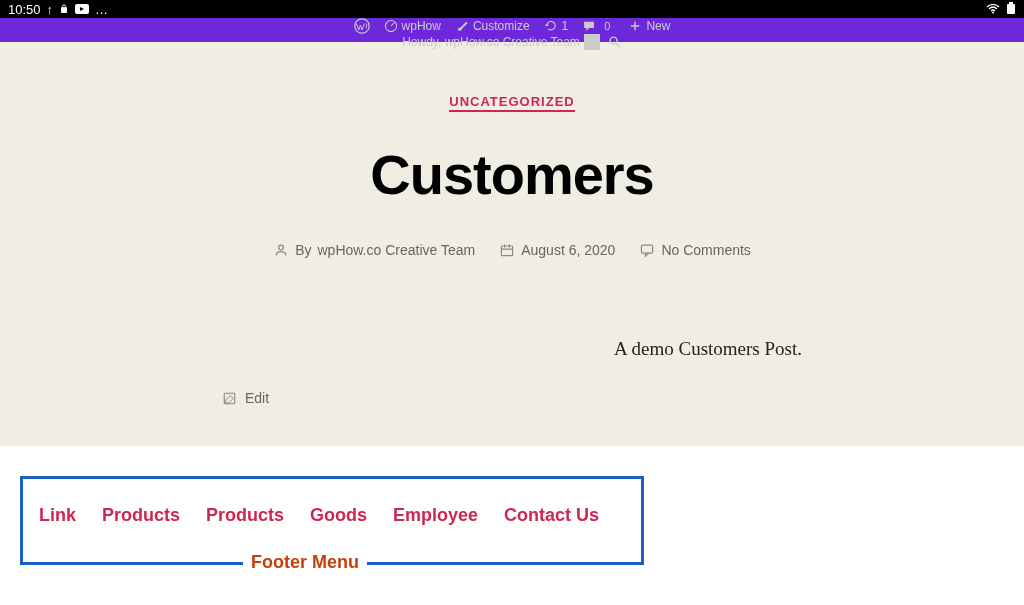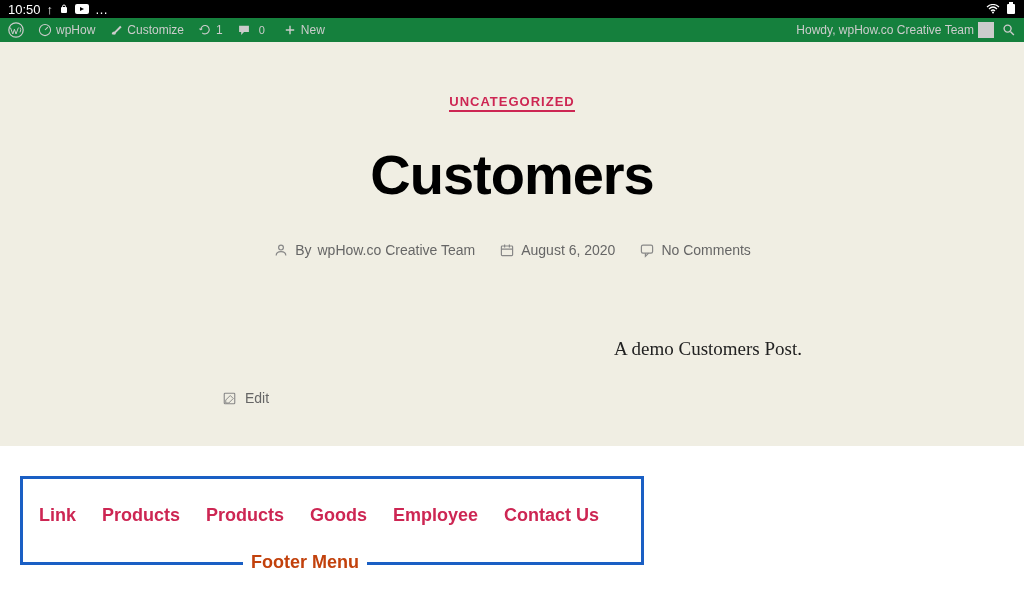--- a/index.html
+++ b/index.html
@@ -4,21 +4,21 @@
   <style>
     * { margin: 0; padding: 0; box-sizing: border-box; }
     body { font-family: -apple-system, BlinkMacSystemFont, 'Helvetica Neue', Arial, sans-serif; background: #fff; width: 1024px; height: 605px; overflow: hidden; }
     
     
     .device-bar { background: #000; color: #fff; height: 18px; display: flex; align-items: center; justify-content: space-between; padding: 0 8px; font-size: 13px; }
     .device-left { display: flex; align-items: center; gap: 6px; }
     .device-right { display: flex; align-items: center; gap: 6px; }
     
     
-    .admin-bar { background: #15803d; color: #ccc; height: 24px; display: flex; align-items: center; justify-content: space-between; padding: 0 8px; font-size: 12px; }
+    .admin-bar { background: #6d28d9; color: #ccc; height: 24px; display: flex; align-items: center; justify-content: space-between; padding: 0 8px; font-size: 12px; flex-direction: column; }
     .admin-left { display: flex; align-items: center; gap: 14px; height: 100%; }
     .admin-right { display: flex; align-items: center; gap: 8px; height: 100%; }
     .admin-item { display: flex; align-items: center; gap: 4px; cursor: pointer; color: #ccc; }
     .wp-logo-icon { width: 16px; height: 16px; }
     .admin-avatar { width: 16px; height: 16px; background: #ccc; }
     .admin-count { background: transparent; padding: 0 4px; font-size: 11px; }
     
     
     .content { background: #f0eee3; padding: 50px 12px 60px; text-align: center; }
     .category { display: inline-block; color: #cd2653; font-size: 13px; font-weight: 700; letter-spacing: 1px; border-bottom: 2px solid #cd2653; padding-bottom: 1px; margin-bottom: 30px; }

